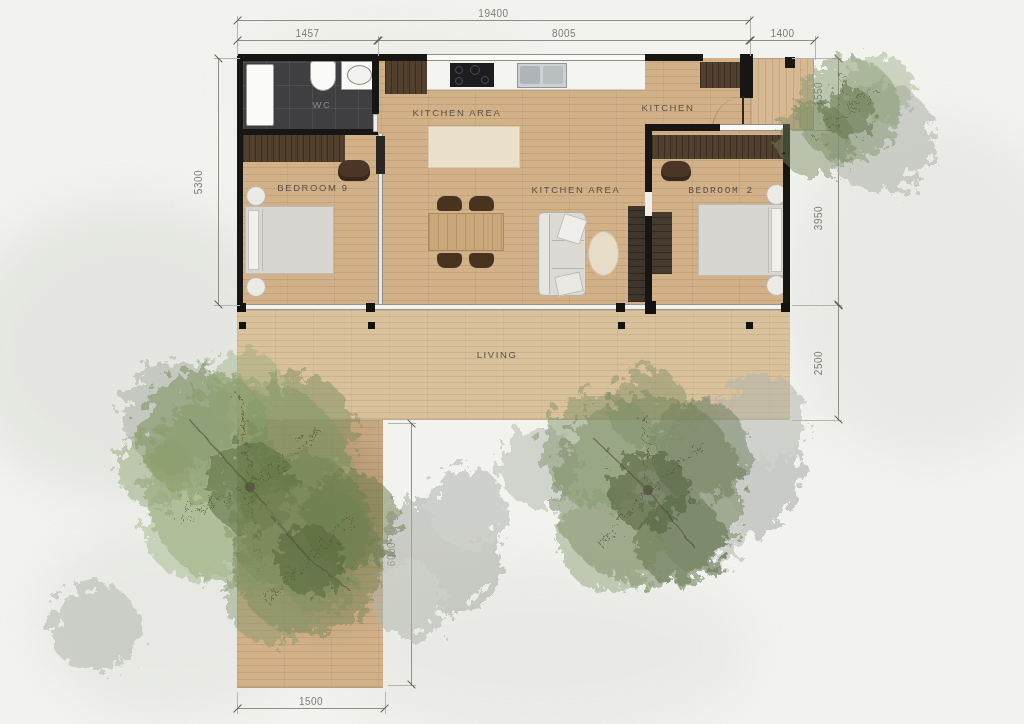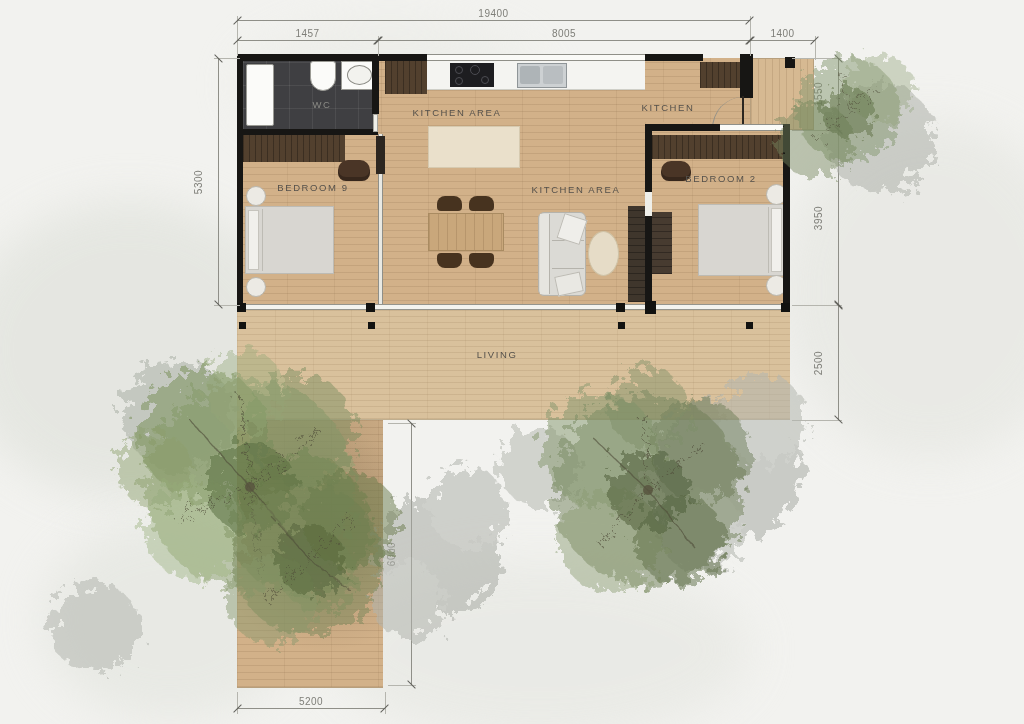--- a/index.html
+++ b/index.html
@@ -326,27 +326,27 @@
       <span class="dim-label">2500</span>
     </div>
     <div class="dim dim-v" style="left:411px;top:423px;height:262px;">
       <span class="tick t-t"></span>
         <span class="tick t-b"></span>
       <span class="dim-label">6000</span>
     </div>
     <div class="dim dim-h" style="left:237px;top:708px;width:148px;">
       <span class="tick t-l"></span>
         <span class="tick t-r"></span>
-      <span class="dim-label">5200</span>
+      <span class="dim-label">1500</span>
     </div>
   </div>
 
   <div class="labels">
     <div class="room-label" style="left:322px;top:104px;color:#8a8a85;">WC</div>
     <div class="room-label" style="left:457px;top:112px;">KITCHEN AREA</div>
     <div class="room-label" style="left:668px;top:107px;">KITCHEN</div>
     <div class="room-label" style="left:313px;top:187px;">BEDROOM 9</div>
     <div class="room-label" style="left:576px;top:189px;">KITCHEN AREA</div>
-    <div class="room-label" style="left:721px;top:178px;">BEDROOM 2</div>
+    <div class="room-label" style="left:721px;top:190px;font-family:Liberation Mono, monospace;">BEDROOM 2</div>
     <div class="room-label" style="left:497px;top:354px;">LIVING</div>
   </div>
 
 </div>
 
 </body></html>

